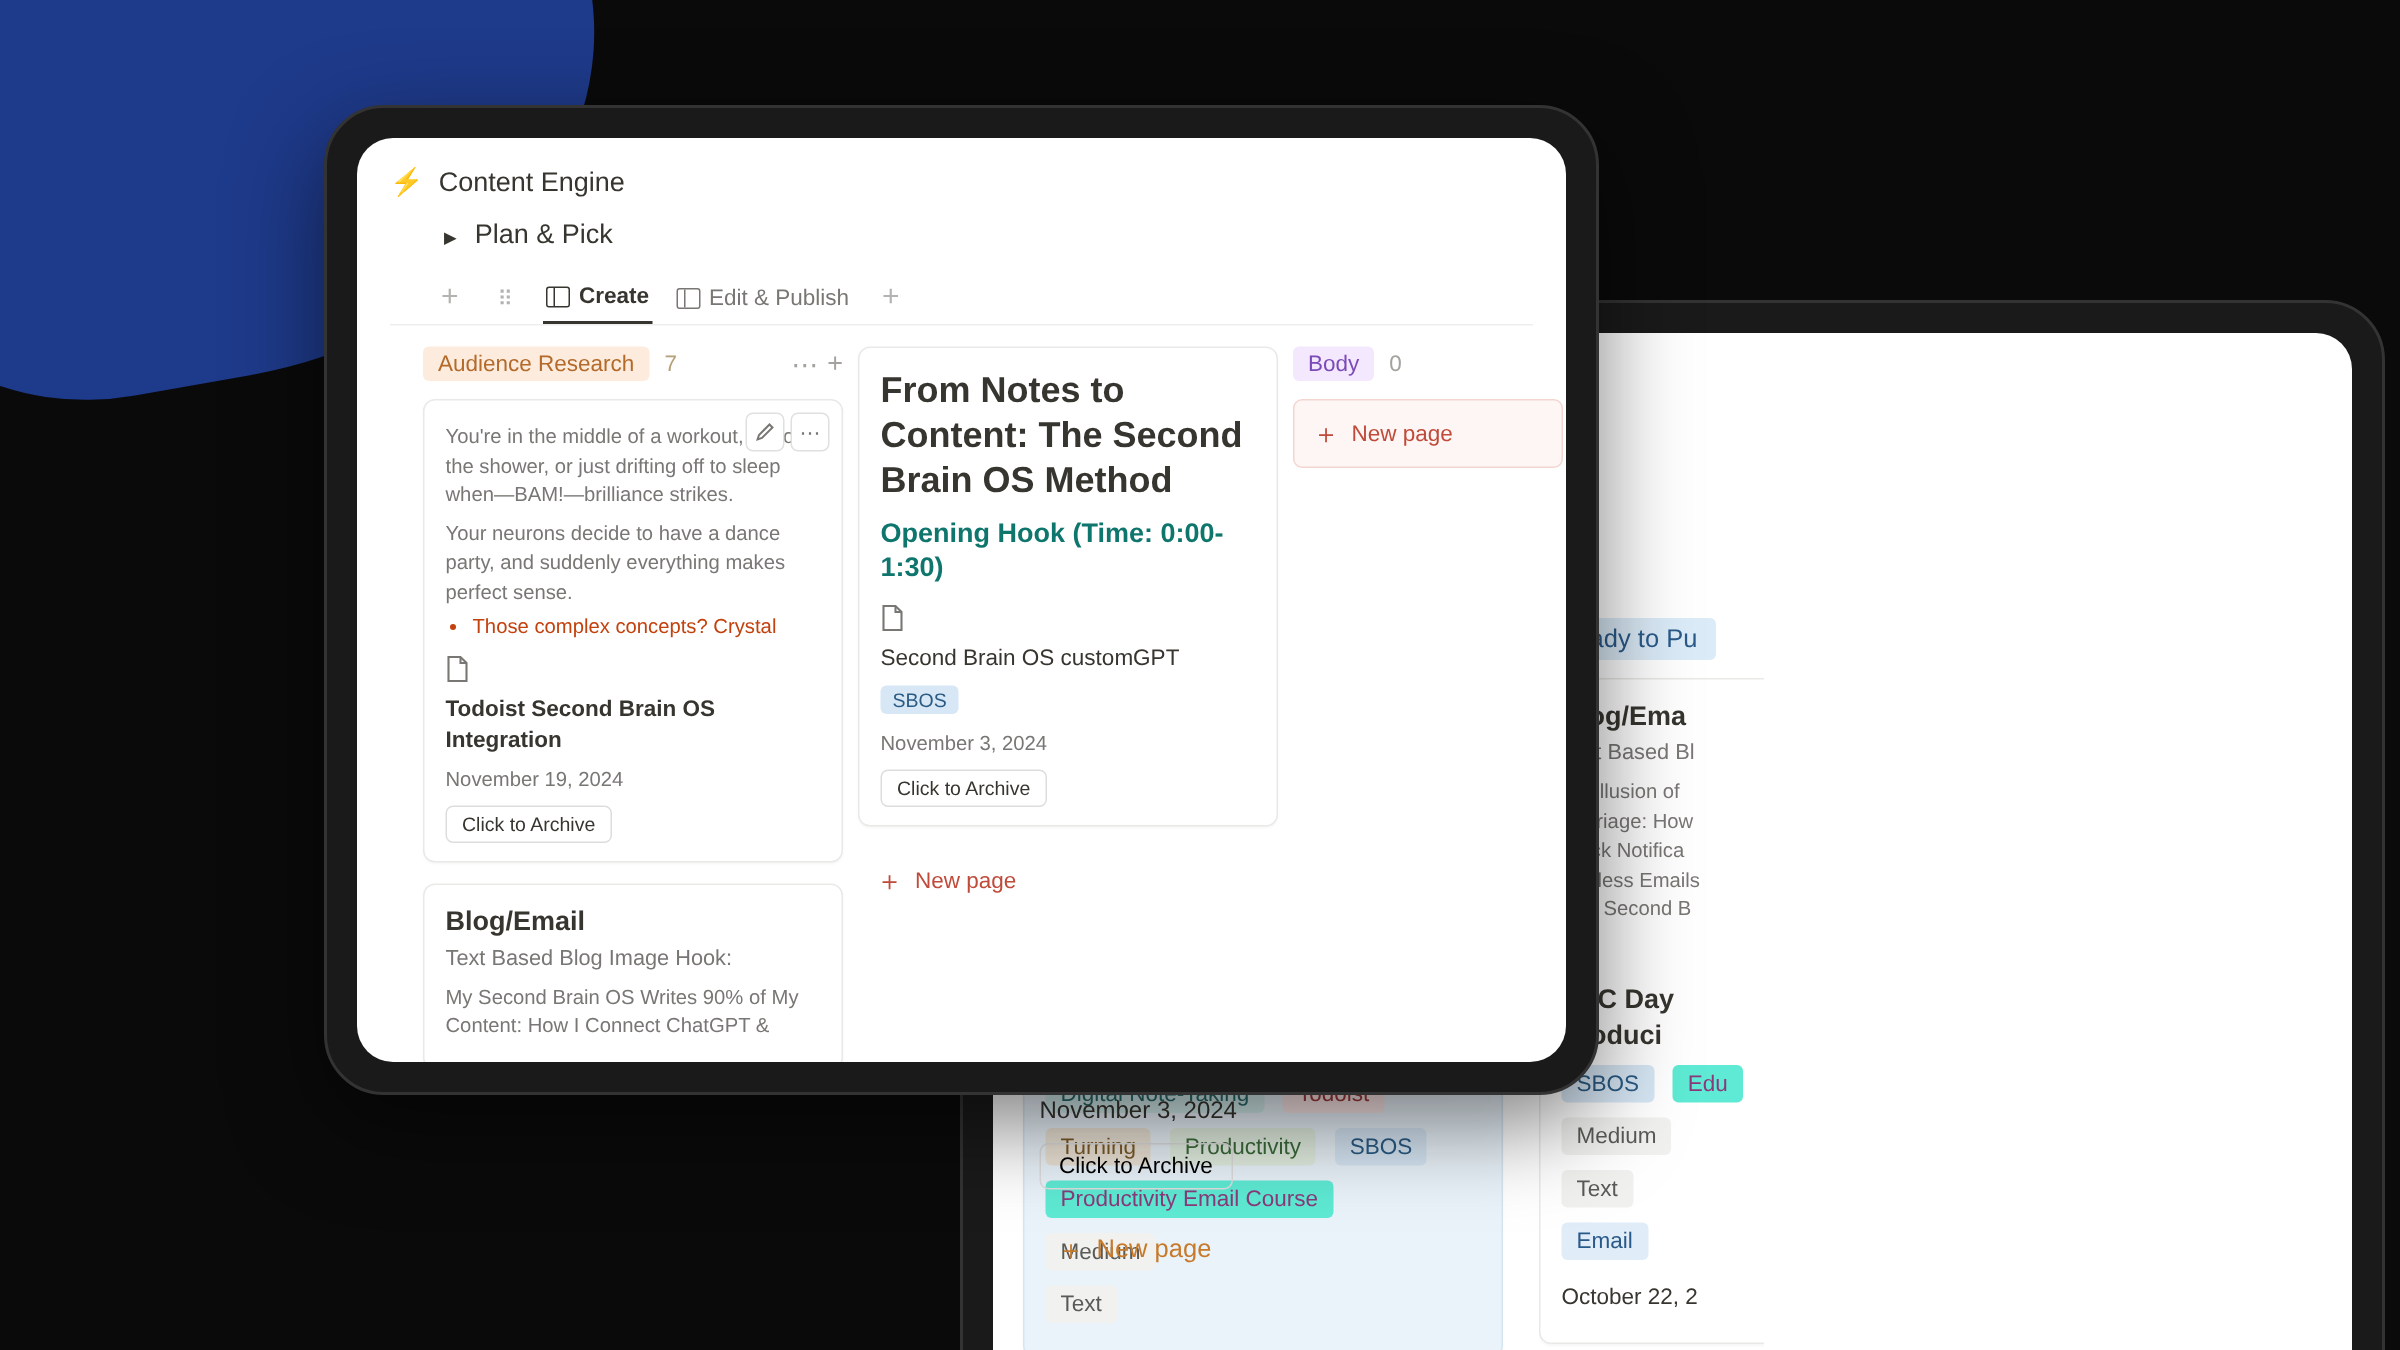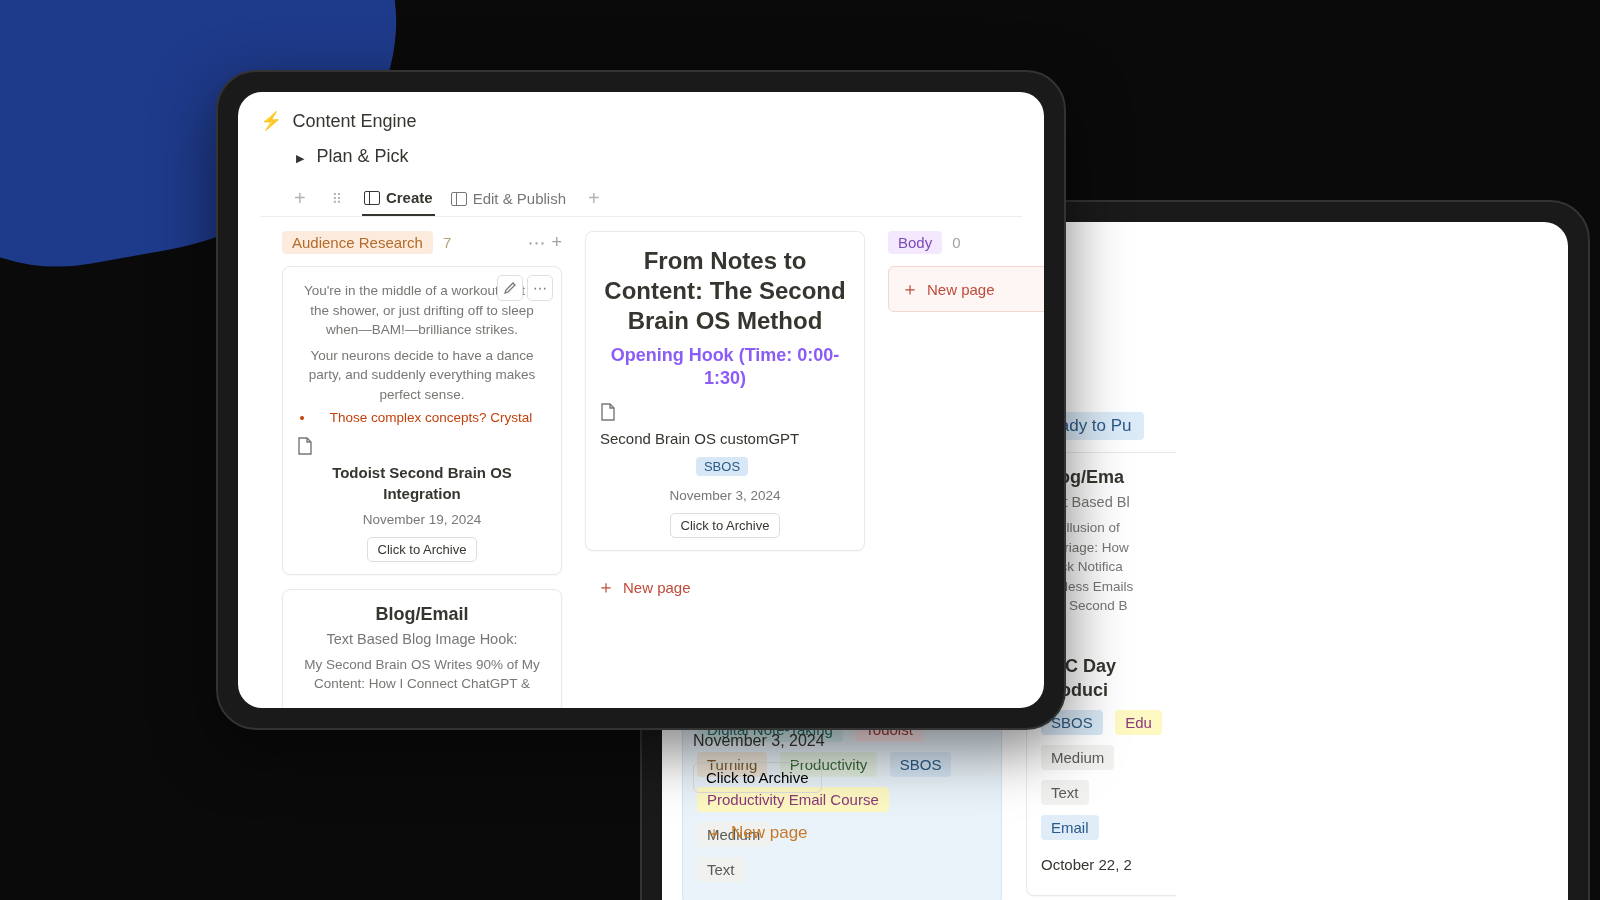--- a/index.html
+++ b/index.html
@@ -33,21 +33,21 @@
 
   
   .tab-row { display: flex; align-items: center; gap: 14px; border-bottom: 1px solid #eee; margin: 10px 0 14px 0; padding-left: 28px; }
   .tab { display: flex; align-items: center; gap: 6px; padding: 8px 2px; color: #787774; font-size: 15px; cursor: pointer; }
   .tab.active { color: #37352f; font-weight: 700; border-bottom: 2px solid #37352f; }
   .tab-icon { width: 16px; height: 14px; border: 1.6px solid currentColor; border-radius: 2px; position: relative; }
   .tab-icon::after { content:""; position:absolute; left: 4px; top:0; bottom:0; width:1.4px; background: currentColor; }
   .ghost-btn { color: #b3b3b1; font-size: 20px; padding: 0 6px; cursor: pointer; }
 
   
-  .board { display: flex; gap: 23px; padding-left: 22px; text-align: center; }
+  .board { display: flex; gap: 10px; padding-left: 22px; }
   .col { width: 280px; flex-shrink: 0; }
   .col-head { display: flex; align-items: center; gap: 10px; margin-bottom: 12px; }
   .pill { display:inline-block; padding: 3px 10px; border-radius: 4px; font-size: 15px; font-weight: 500; }
   .pill-orange { background: #fdecdd; color: #b36a2a; }
   .pill-red    { background: #fde8e8; color: #c24b4b; }
   .pill-purple { background: #f3e8fd; color: #7b4bb7; }
   .count { color: #b5a07a; font-size: 15px; }
   .count-grey { color: #a3a29e; }
   .col-actions { margin-left: auto; display:flex; gap:6px; }
   .dots, .plus-sm { color:#a3a29e; font-size:18px; cursor:pointer; }
@@ -58,30 +58,30 @@
   .card p { font-size:13.5px; color:#787774; line-height:1.45; margin-bottom:6px; }
   .card ul { padding-left:18px; }
   .card ul li { font-size:13.5px; color:#c2410c; }
   .page-link { display:flex; align-items:flex-start; gap:8px; margin:10px 0 8px 0;flex-direction:column; }
   .page-icon { width:16px; height:18px; flex-shrink:0; margin-top:2px; }
   .page-link-text { font-size:15px; font-weight:600; color:#37352f; line-height:1.35; }
   .date { font-size:13.5px; color:#787774; margin:6px 0 10px 0; }
   .archive-btn { display:inline-block; font-size:13px; color:#37352f; border:1px solid #ddd; border-radius:5px; padding:4px 10px; background:#fff; }
 
   .card h2 { font-size:24px; font-weight:700; color:#37352f; line-height:1.25; margin-bottom:8px; }
-  .card h3 { font-size:18px; font-weight:700; color:#8b5cf6; line-height:1.3; margin-bottom:6px; }
+  .card h3 { font-size:18px; font-weight:700; color:#0f766e; line-height:1.3; margin-bottom:6px; }
   .card h4 { font-size:18px; font-weight:700; color:#37352f; margin-bottom:6px; }
   .card .sub { font-size:14.5px; color:#787774; margin-bottom:8px; }
 
   .tag { display:inline-block; padding:2px 8px; border-radius:4px; font-size:13px; margin:0 6px 6px 0; }
   .tag-blue   { background:#d7e7f5; color:#2a5b85; }
   .tag-teal   { background:#d4ecec; color:#2a6a6a; }
   .tag-brown  { background:#ece3d6; color:#7a5a2a; }
   .tag-greenB { background:#e3eee0; color:#3a6a3a; }
-  .tag-pinkB  { background:#fef9c3; color:#8a3a7a; }
+  .tag-pinkB  { background:#5eead4; color:#8a3a7a; }
   .tag-grey   { background:#f1f1ef; color:#5a5a57; }
   .tag-redB   { background:#fde8e8; color:#a03a3a; }
   .tag-blueB  { background:#e0ecf7; color:#2a5a8a; }
 
   .new-page { display:flex; align-items:center; gap:8px; color:#c04b3a; font-size:15px; padding:10px 12px; cursor:pointer; border-radius:6px; }
   .new-page.bordered  { border:1px solid #f3d6d0; background:#fdf6f5; }
   .new-page.orange    { color:#c77a2a; }
   .new-page .plus-ic  { font-size:18px; font-weight:400; }
 
   

